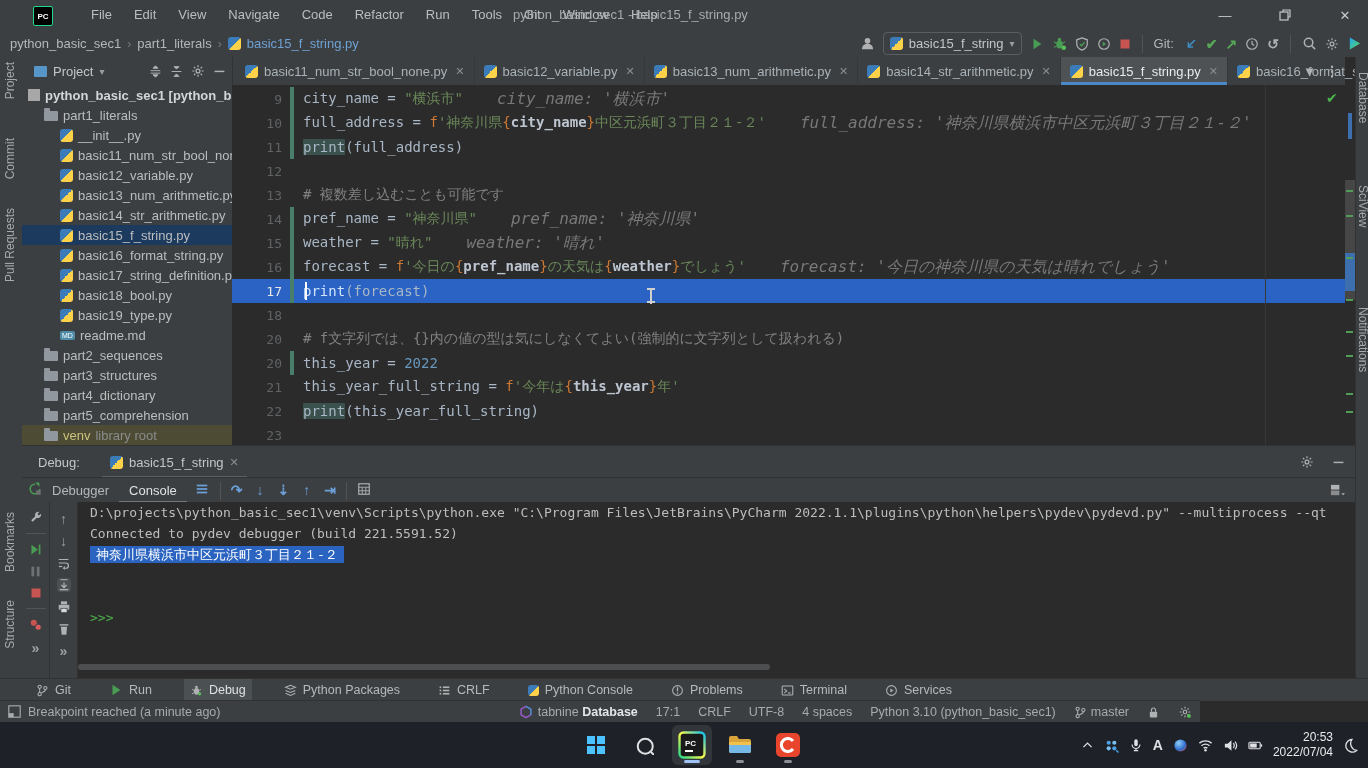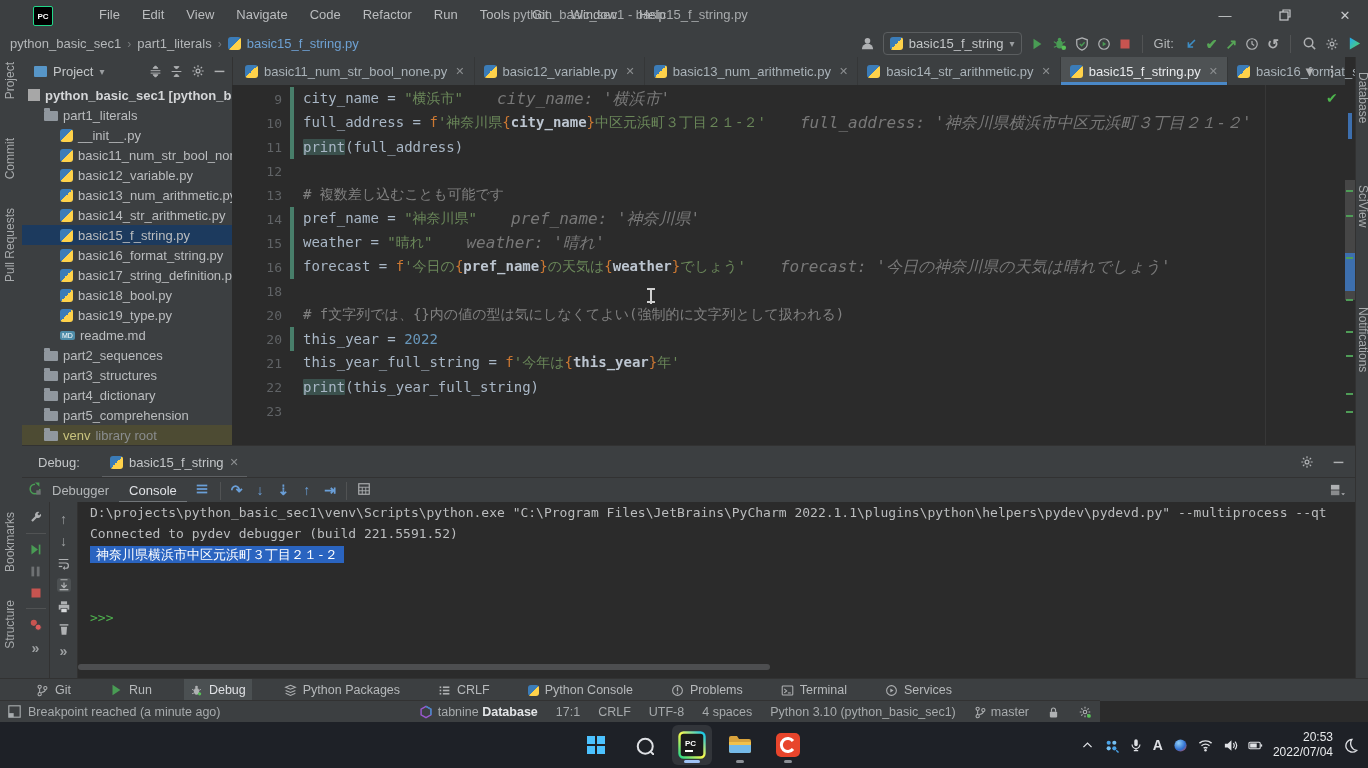--- a/index.html
+++ b/index.html
@@ -7,21 +7,21 @@
         font-family:"Liberation Sans",sans-serif;font-size:13px;color:#bbbdbf;}
   .abs{position:absolute;}
   .flex{display:flex;align-items:center;}
   .mono{font-family:"DejaVu Sans Mono","Liberation Mono",monospace;}
   .ic{display:inline-flex;align-items:center;justify-content:center;line-height:1;}
   .ibtn{display:inline-flex;align-items:center;justify-content:center;cursor:default;}
   
   #titlebar{left:0;top:0;width:1368px;height:30px;background:#3c3f41;}
   #pclogo{left:33px;top:6px;width:18px;height:18px;background:#000;border:1px solid #21d789;
           color:#fff;font-size:8px;font-weight:bold;display:flex;align-items:center;justify-content:center;border-radius:2px;}
-  #menus{left:88px;top:0;height:30px;}
+  #menus{left:80px;top:0;height:30px;}
   .menu{padding:0 11px;line-height:30px;color:#bbbdbf;}
   #wintitle{left:513px;top:0;line-height:30px;color:#a8abad;}
   #winctl{right:8px;top:0;height:30px;gap:30px;color:#c7c9cb;font-size:13px;}
   #winctl .ibtn{width:30px;height:30px;}
   
   #navbar{left:0;top:30px;width:1368px;height:27px;background:#3c3f41;}
   #crumbs{left:10px;top:0;height:27px;gap:6px;}
   .crumb{color:#b4b7b9;} .crumbsep{color:#777a7c;font-size:12px;}
   .crumbfile{color:#6ea1d3;}
   #navright{right:6px;top:0;height:27px;gap:8px;}
@@ -101,21 +101,21 @@
   .conline{height:21px;line-height:21px;white-space:pre;font-size:13px;color:#bbbdbf;margin-left:12px;}
   .conline .selspan{background:#2a64c0;color:#fff;padding:1px 6px;}
   .conline.prompt{color:#4eb04e;}
   #hscroll{left:78px;top:664px;width:692px;height:6px;background:#595b5d;border-radius:3px;opacity:.75;}
   
   #bottombar{left:0;top:678px;width:1368px;height:22px;background:#3c3f41;border-top:1px solid #323232;}
   #tools{left:30px;top:0;height:22px;gap:26px;}
   .tool{display:flex;align-items:center;gap:6px;color:#b6b9bb;font-size:12.5px;height:22px;padding:0 6px;}
   .tool.active{background:#4b5052;color:#dfe1e5;}
   
-  #statusbar{left:0;top:700px;width:1100px;height:22px;background:#3c3f41;border-top:1px solid #323232;font-size:12.5px;color:#a7abad;}
+  #statusbar{left:0;top:700px;width:1200px;height:22px;background:#3c3f41;border-top:1px solid #323232;font-size:12.5px;color:#a7abad;}
   #statusmsg{left:28px;top:0;line-height:22px;}
   #statusleft-icon{left:8px;top:4px;}
   #statusright{right:8px;top:0;height:22px;gap:18px;}
   .tabnine-b{color:#e3e5e7;font-weight:bold;}
   
   #taskbar{left:0;top:722px;width:1368px;height:46px;background:#1e2127;}
   #tbcenter{left:576px;top:0;height:46px;gap:8px;}
   .tbslot{width:40px;height:40px;display:flex;align-items:center;justify-content:center;position:relative;border-radius:6px;}
   .tbslot.open::after{content:"";position:absolute;bottom:2px;left:16px;width:8px;height:3px;background:#8b8f96;border-radius:2px;}
   .tbslot.activeapp{background:rgba(255,255,255,.09);}
@@ -500,20 +500,27 @@
       <span class="hint">weather: '晴れ'</span>
       
     </div>
       <div class="crow">
       <span class="gut">16</span>
       <span class="chg on"></span>
       <span class="codeline"><span class="seg-v">forecast = </span><span class="seg-k">f</span><span class="seg-s">'今日の</span><span class="seg-k">{</span><span class="seg-b">pref_name</span><span class="seg-k">}</span><span class="seg-s">の天気は</span><span class="seg-k">{</span><span class="seg-b">weather</span><span class="seg-k">}</span><span class="seg-s">でしょう'</span></span>
       <span class="hint">forecast: '今日の神奈川県の天気は晴れでしょう'</span>
       
     </div>
+      <div class="crow cur">
+      <span class="gut">17</span>
+      <span class="chg on"></span>
+      <span class="codeline"><span class="seg-pf">print</span><span class="seg-v">(forecast)</span></span>
+      
+      <span id="caret" class="abs"></span>
+    </div>
       <div class="crow">
       <span class="gut">18</span>
       <span class="chg"></span>
       <span class="codeline"></span>
       
       
     </div>
       <div class="crow">
       <span class="gut">20</span>
       <span class="chg"></span>

